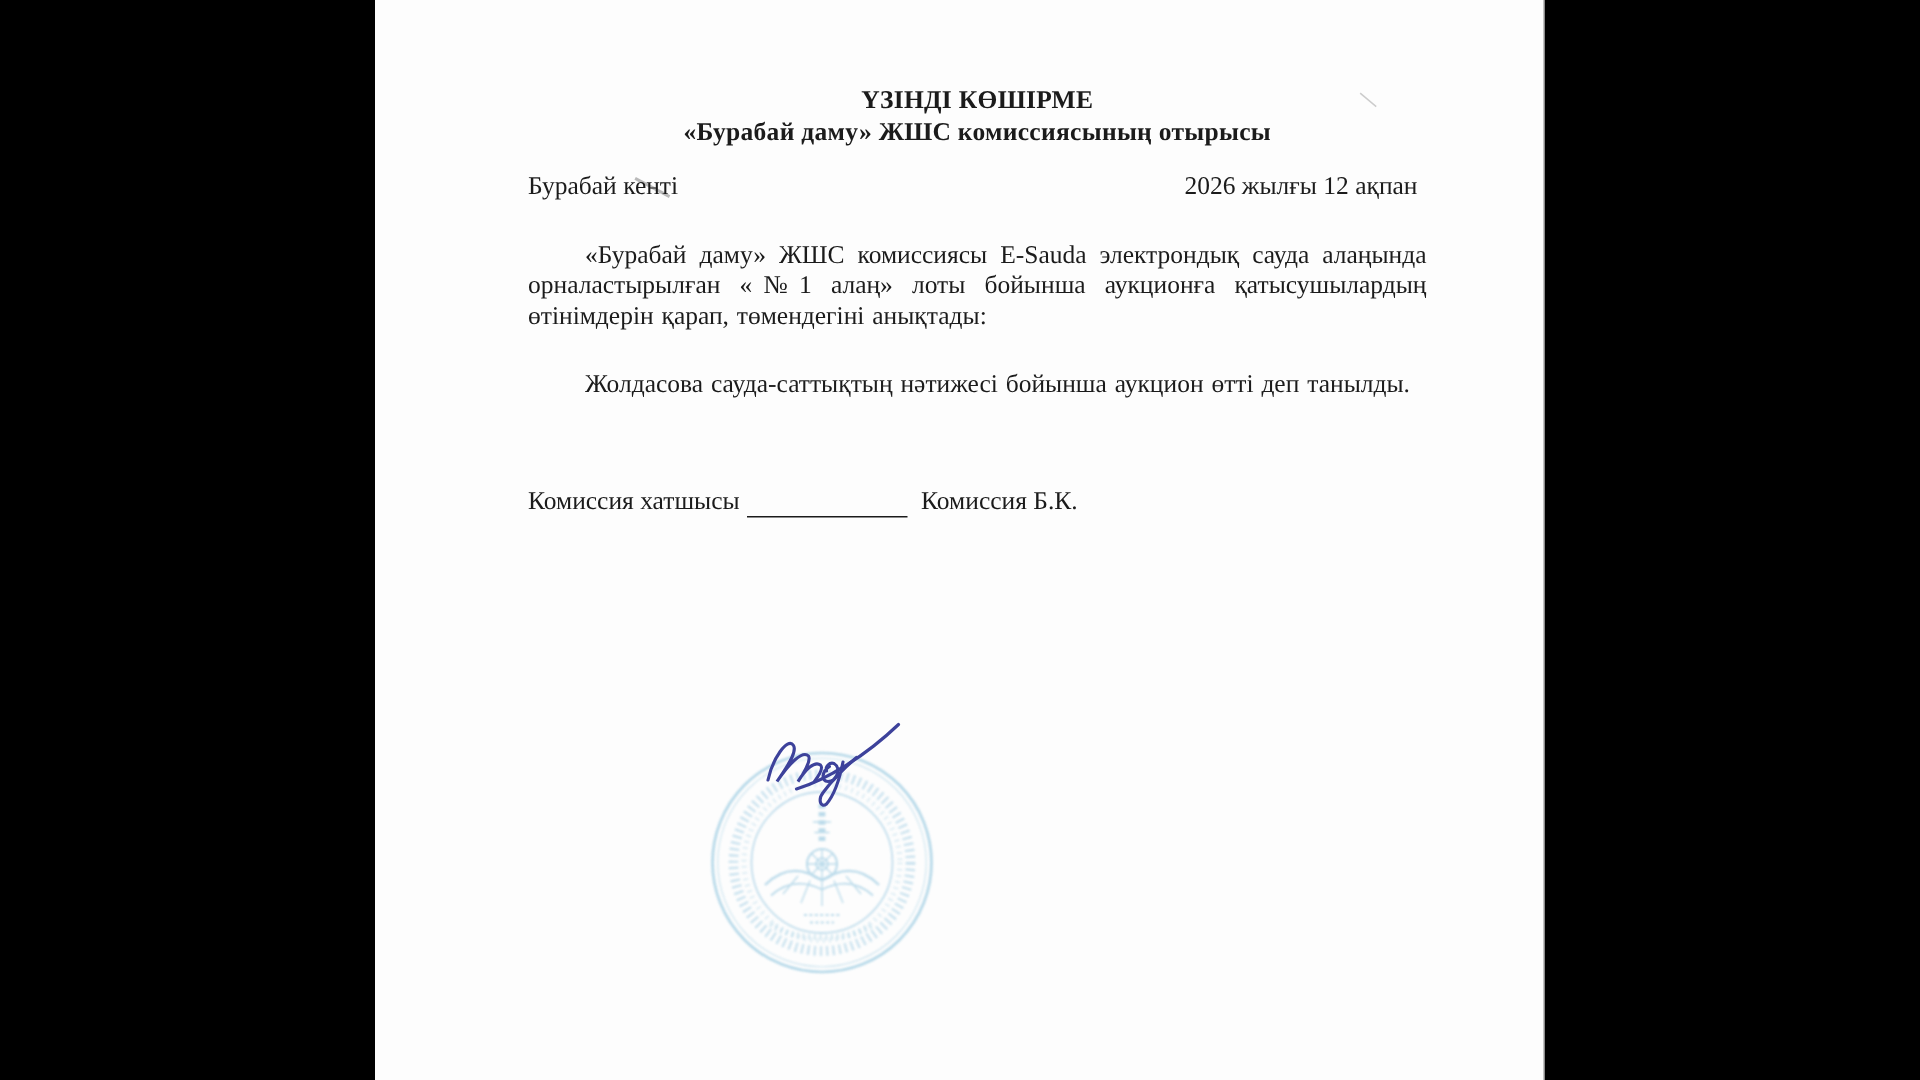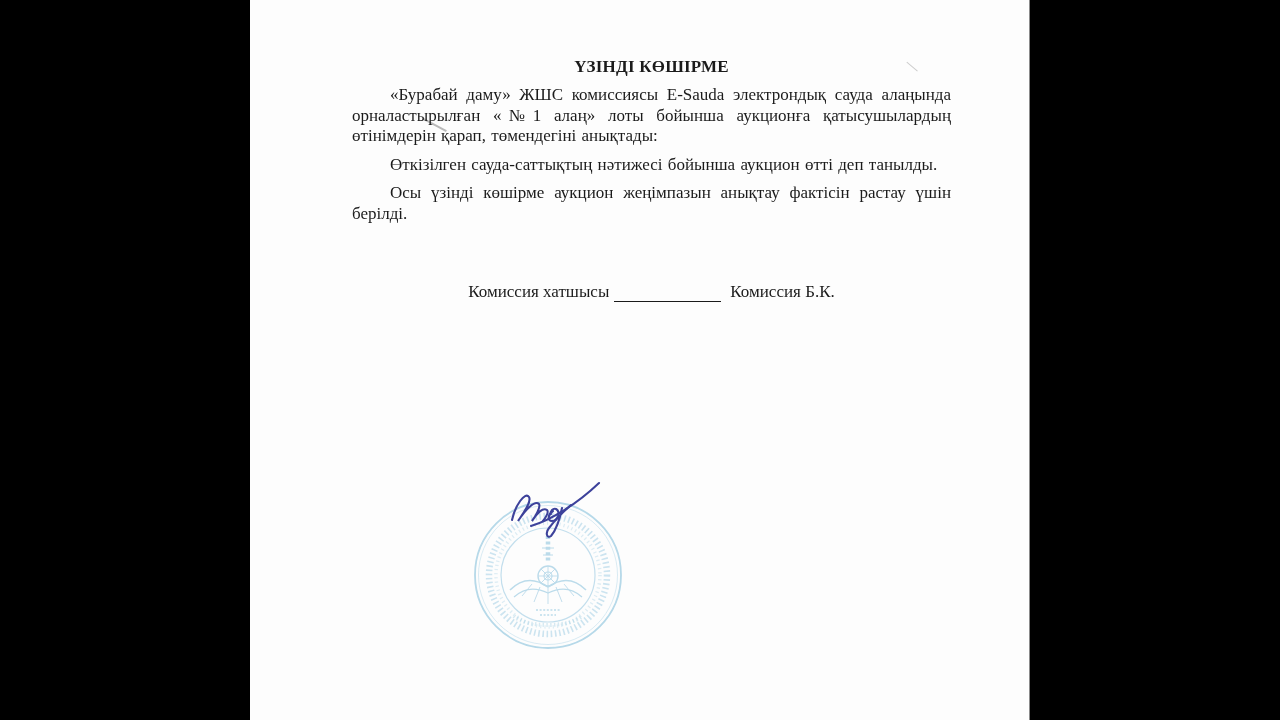--- a/index.html
+++ b/index.html
@@ -40,33 +40,32 @@
     line-height: 21px;
     letter-spacing: 0.2px;
   }
   .meta-row {
     display: flex;
     justify-content: space-between;
     margin-top: 16px;
   }
   .meta-row .date { padding-right: 6px; }
   p.body-par {
-    margin: 8px 0 0 0;
+    margin: 25px 0 0 0;
     text-align: justify;
     text-indent: 38px;
     word-spacing: 1px;
   }
   .signature-row {
     position: relative;
     margin-top: 57px;
     display: flex;
     align-items: flex-end;
     white-space: nowrap;
     z-index: 3;
-    justify-content: center;
   }
   .sig-line {
     display: inline-block;
     width: 107px;
     border-bottom: 1.6px solid #1b1b1b;
     height: 18px;
     margin-left: 5px;
     margin-right: 9px;
   }
   .sig-scribble {
@@ -112,26 +111,30 @@
 
 <div class="stage">
   <div class="page">
     <div class="scratch"></div>
     <div class="scratch2"></div>
 
     <div class="doc">
 
       <div class="title-block">
         <div>ҮЗІНДІ КӨШІРМЕ</div>
+        <div>«Бурабай даму» ЖШС комиссиясының отырысы</div>
       </div>
 
+      <div class="meta-row">
+        <span class="place">Бурабай кенті</span>
+        <span class="date">2026 жылғы 12 ақпан</span>
+      </div>
 
       <p class="body-par">«Бурабай даму» ЖШС комиссиясы E-Sauda электрондық сауда алаңында орналастырылған «№1 алаң» лоты бойынша аукционға қатысушылардың өтінімдерін қарап, төмендегіні анықтады:</p>
-      <p class="body-par">Өткізілген сауда-саттықтың нәтижесі бойынша аукцион өтті деп танылды.</p>
-      <p class="body-par">Осы үзінді көшірме аукцион жеңімпазын анықтау фактісін растау үшін берілді.</p>
+      <p class="body-par">Жолдасова сауда-саттықтың нәтижесі бойынша аукцион өтті деп танылды.</p>
 
       <div class="signature-row">
         <span>Комиссия хатшысы</span>
         <span class="sig-line"></span>
         <span>Комиссия Б.К.</span>
       </div>
     </div>
 
     <svg class="sig-scribble" viewBox="0 0 118 62">
       <g stroke="#3d429b" stroke-width="2.1" fill="none" stroke-linecap="round">

